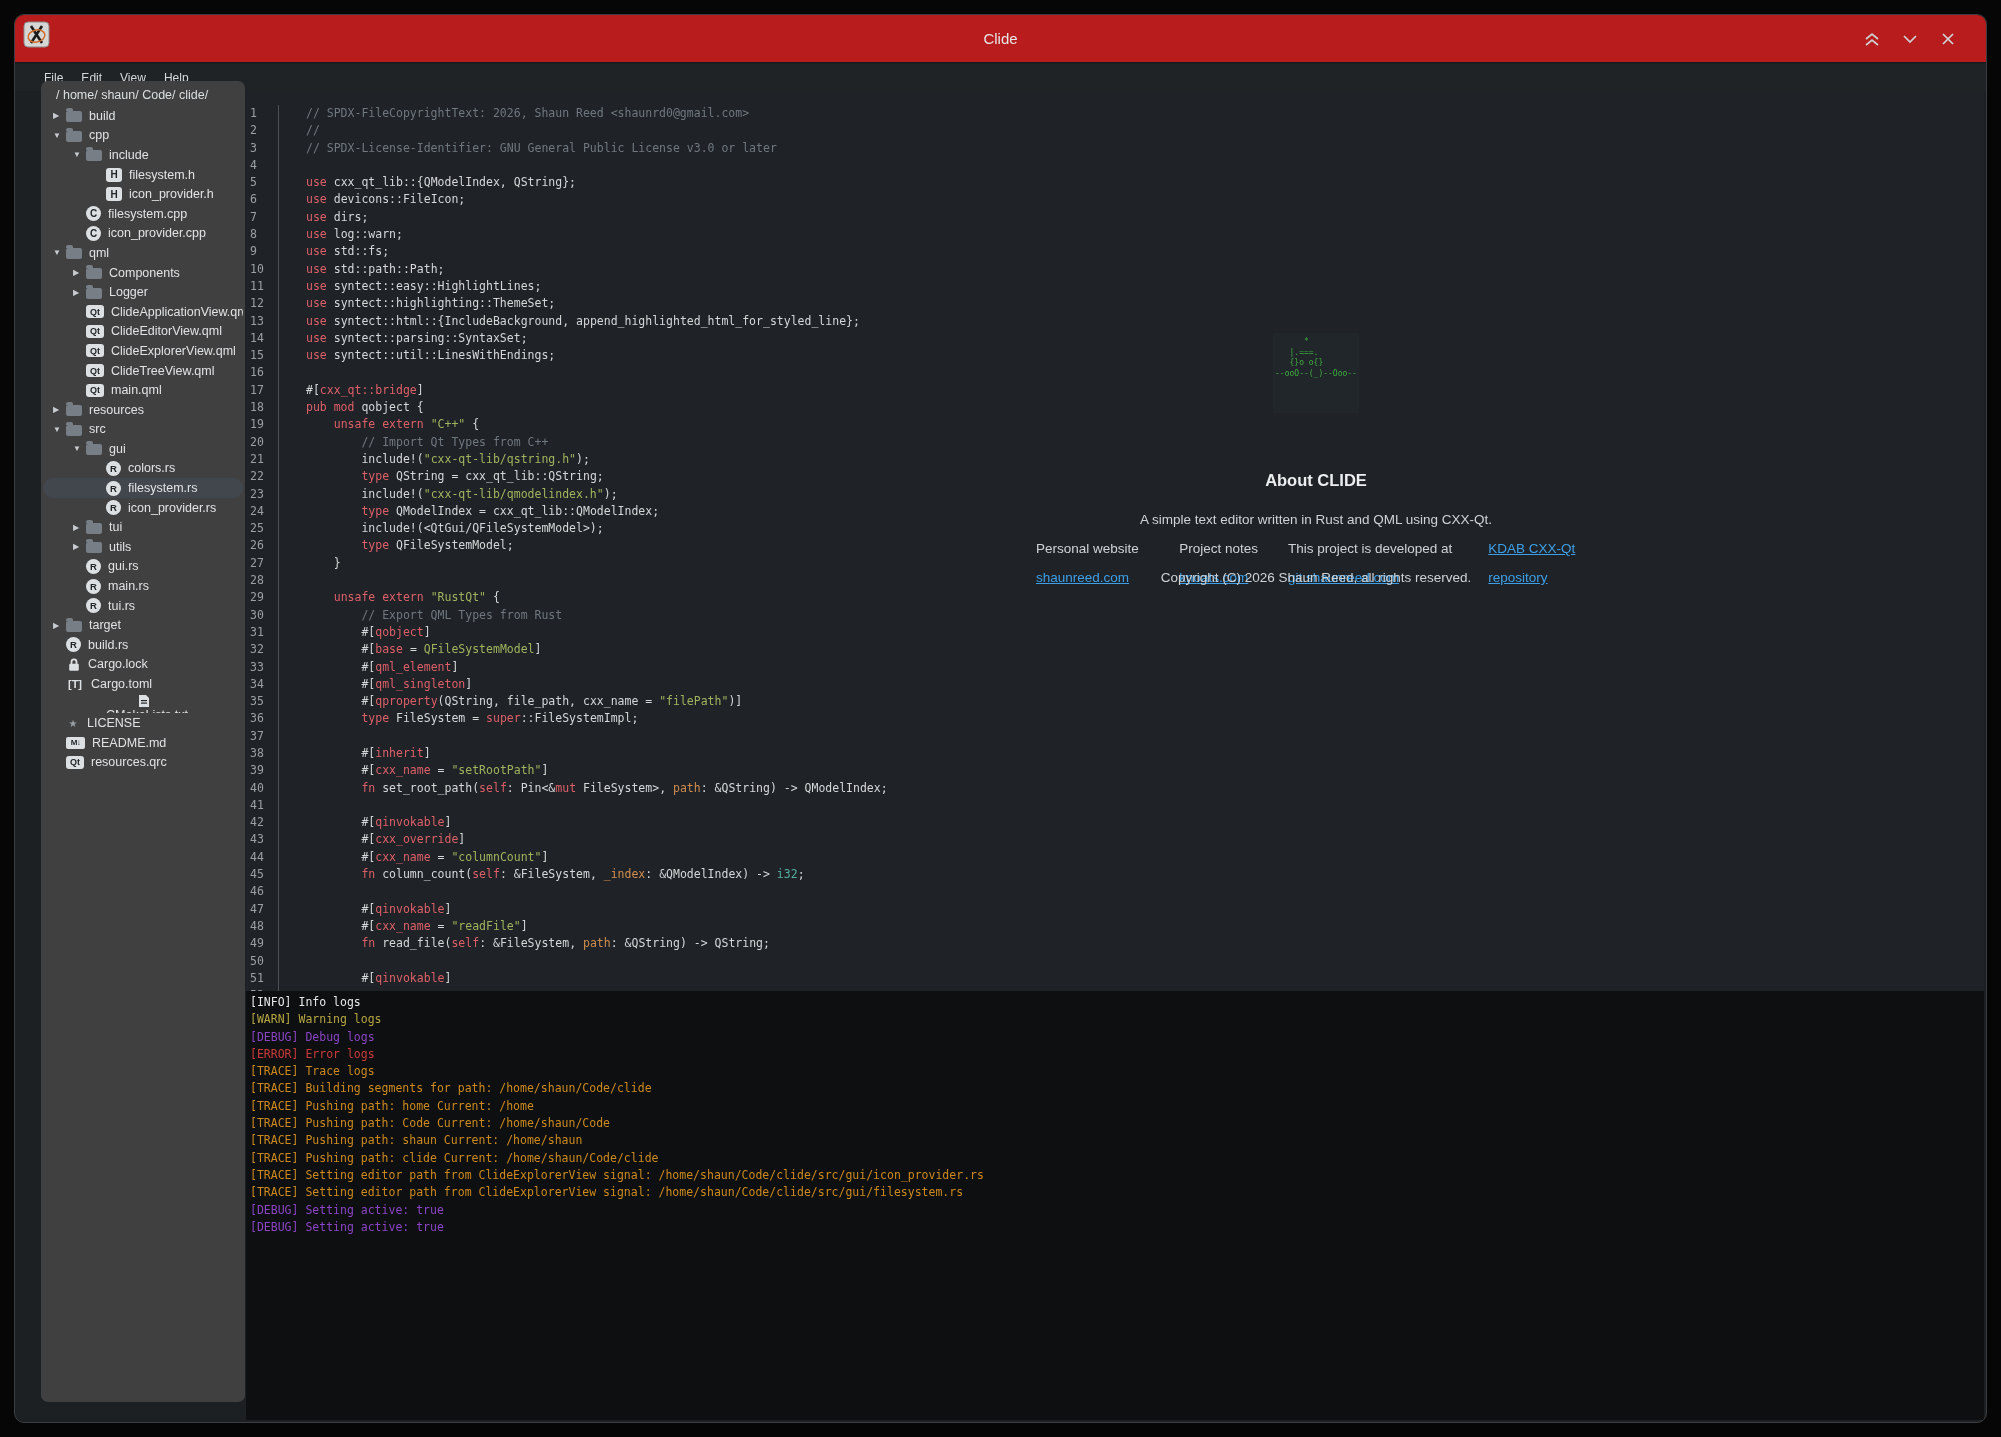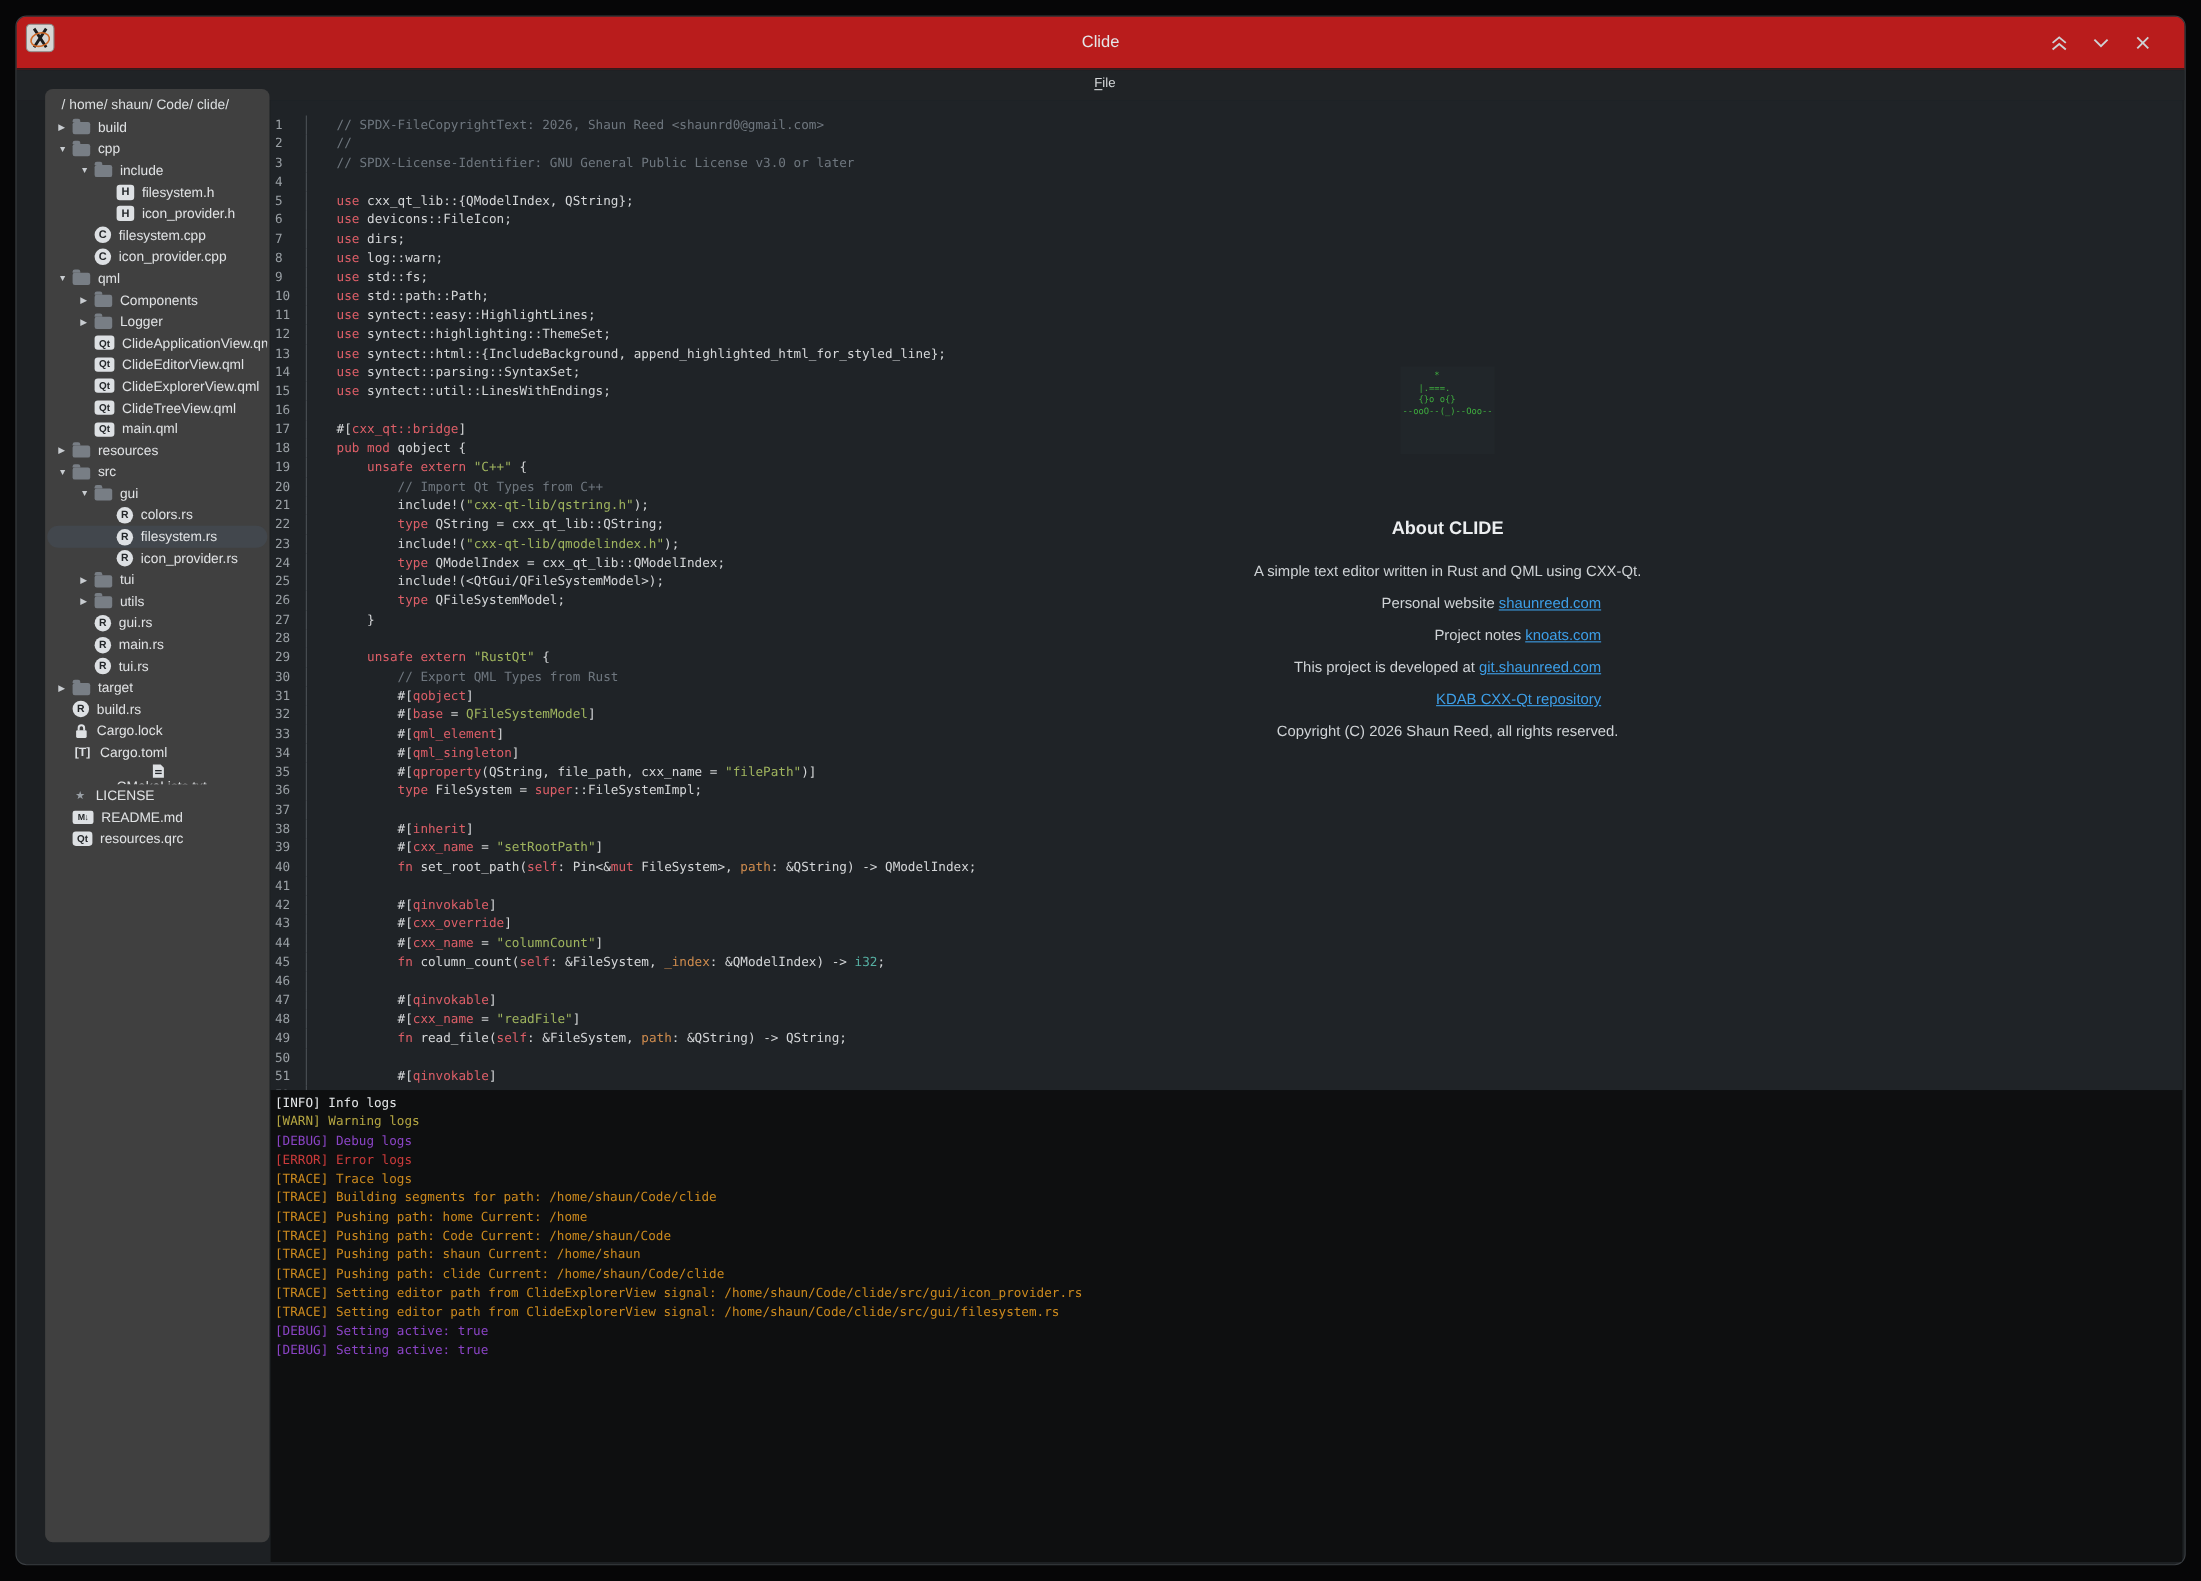--- a/index.html
+++ b/index.html
@@ -16,21 +16,21 @@
   
   .titlebar{position:absolute;left:0;top:0;right:0;height:48px;background:#b91c1c;
     border-bottom:1px solid #17191b;display:flex;align-items:center;}
   .app-icon{position:absolute;left:8px;top:6px;width:27px;height:27px;}
   .win-title{flex:1;text-align:center;color:#e4e6e8;font-size:15px;}
   .controls{position:absolute;right:26px;top:0;height:48px;display:flex;align-items:center;gap:14px;}
   .wbtn{width:24px;height:20px;display:flex;align-items:center;justify-content:center;cursor:pointer;}
   .wbtn svg{stroke:#ced2d5;stroke-width:1.7;fill:none;}
   
   .menubar{position:absolute;left:0;top:49px;right:0;height:27px;background:#202326;
-    display:flex;align-items:center;padding-left:8px;flex-direction:column;}
+    display:flex;align-items:center;padding-left:20px;}
   .menu-item{color:#d6d9db;font-size:12px;padding:4px 9px;border-radius:3px;}
   .menu-item u{text-decoration:underline;text-underline-offset:2px;}
   
   .sidebar{position:absolute;left:26px;top:66px;width:204px;bottom:20px;background:#404040;
     border-radius:7px;overflow:hidden;padding-top:4px;}
   .tree-root{height:21px;line-height:21px;padding-left:15px;color:#dcdfe1;font-size:12.5px;white-space:nowrap;}
   .trow{height:19.6px;display:flex;align-items:center;white-space:nowrap;overflow:hidden;
     border-radius:10px;margin:0 2px;}
   .trow.sel{background:var(--selection);}
   .arrow{width:15px;flex:none;font-size:8px;color:#c8ccd0;text-align:left;padding-left:2px;}
@@ -519,21 +519,21 @@
 
       <div class="about">
         <div class="ascii-wrap">
           <pre class="ascii" id="ascii">      *
    |.===.
    {}o o{}
 --ooO--(_)--Ooo--</pre>
         </div>
         <div class="about-title">About CLIDE</div>
         <div class="about-row">A simple text editor written in Rust and QML using CXX-Qt.</div>
-        <div id="about-rows" style="display:flex;flex-direction:column;align-items:flex-end;">
+        <div id="about-rows" style="display:flex;flex-direction:row;align-items:flex-start;">
             <div class="about-row">Personal website <a>shaunreed.com</a></div>
             <div class="about-row">Project notes <a>knoats.com</a></div>
             <div class="about-row">This project is developed at <a>git.shaunreed.com</a></div>
             <div class="about-row"><a>KDAB CXX-Qt repository</a></div>
           </div>
         <div class="about-row">Copyright (C) 2026 Shaun Reed, all rights reserved.</div>
       </div>
     </div>
 
     <div class="log" id="log">

